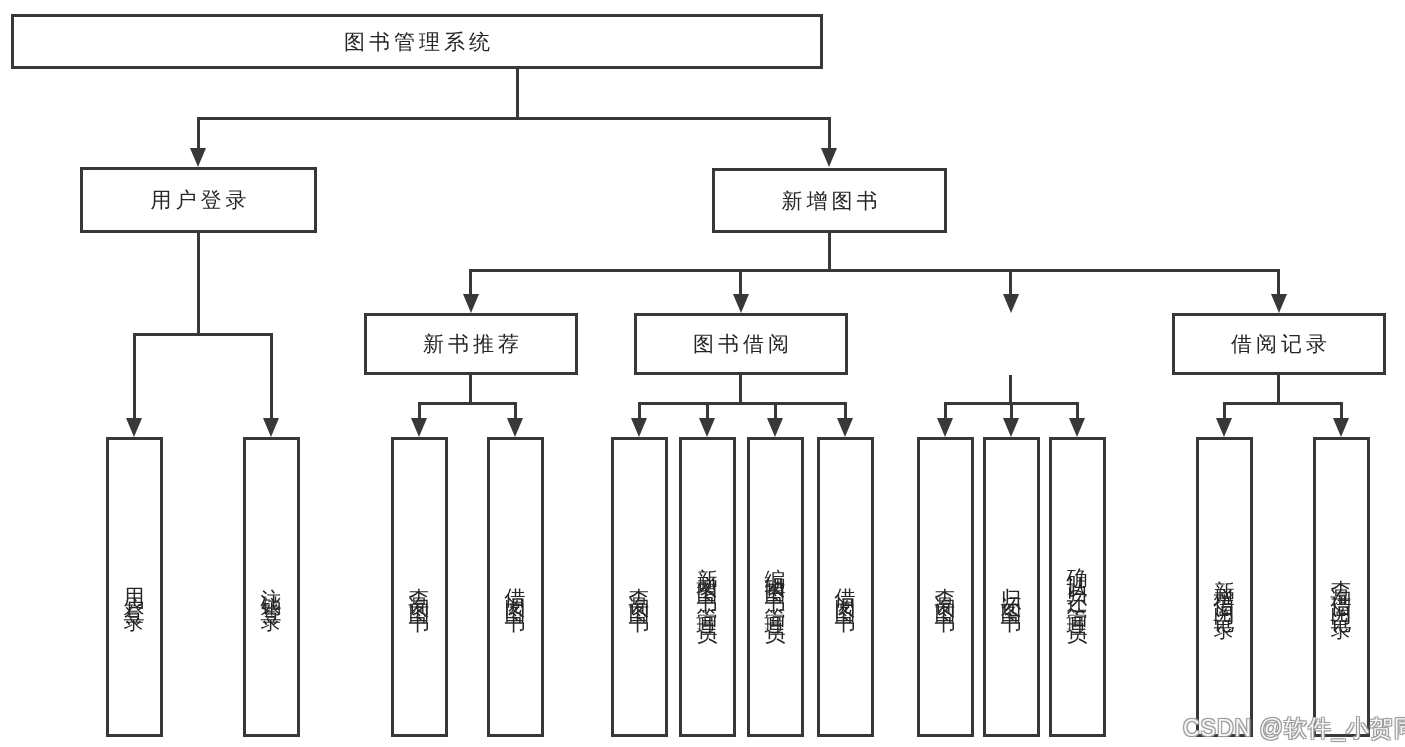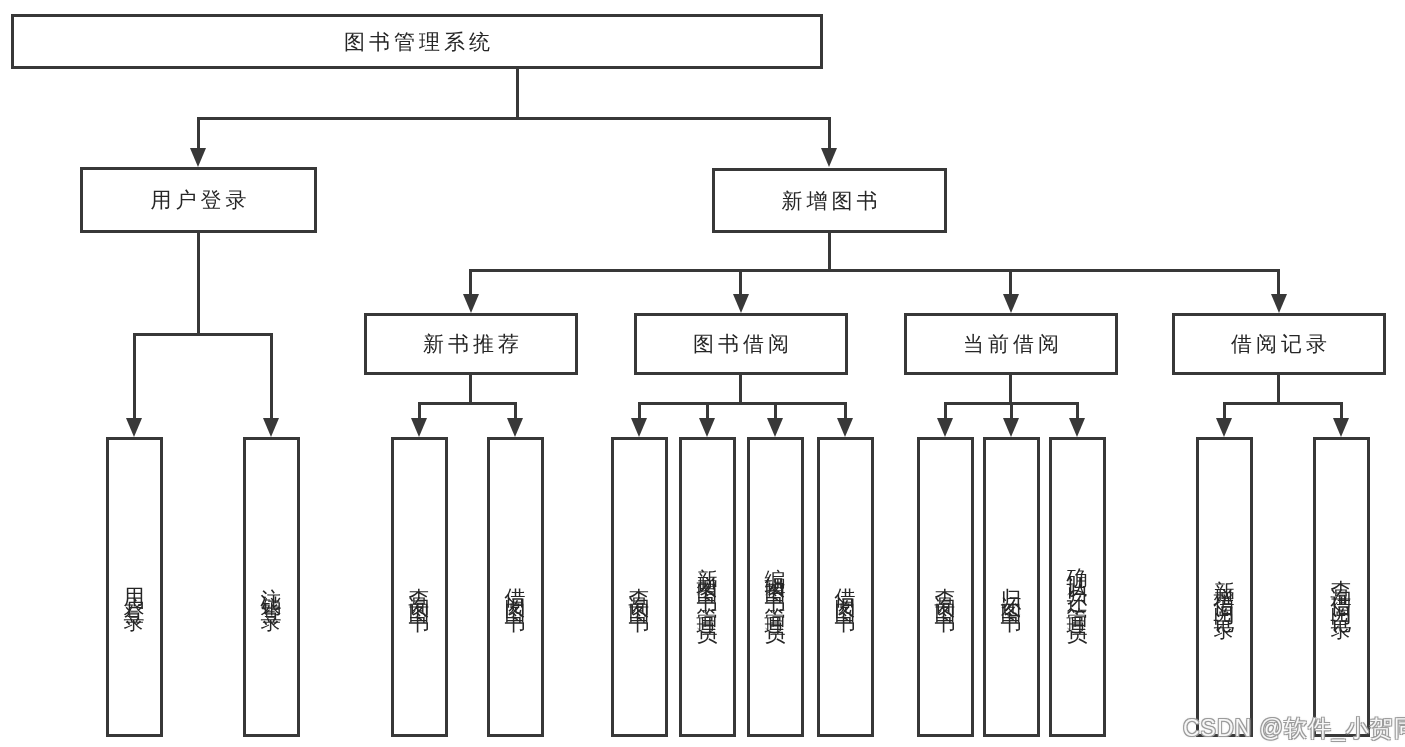--- a/index.html
+++ b/index.html
@@ -79,21 +79,20 @@
   <div class="ar" style="left:463px;top:294px;"></div>
   <div class="ln" style="left:739px;top:269px;width:3px;height:26px;"></div>
   <div class="ar" style="left:733px;top:294px;"></div>
   <div class="ln" style="left:1009px;top:269px;width:3px;height:26px;"></div>
   <div class="ar" style="left:1003px;top:294px;"></div>
   <div class="ln" style="left:1277px;top:269px;width:3px;height:26px;"></div>
   <div class="ar" style="left:1271px;top:294px;"></div>
 
   <div class="box" style="left:364px;top:313px;width:214px;height:62px;">新书推荐</div>
   <div class="box" style="left:634px;top:313px;width:214px;height:62px;">图书借阅</div>
-  <div class="box" style="left:904px;top:313px;width:214px;height:62px;">当前借阅</div>
   <div class="box" style="left:1172px;top:313px;width:214px;height:62px;">借阅记录</div>
 
   <div class="ln" style="left:469px;top:375px;width:3px;height:30px;"></div>
   <div class="ln" style="left:418px;top:402px;width:99px;height:3px;"></div>
   <div class="ln" style="left:418px;top:402px;width:3px;height:16px;"></div>
   <div class="ar" style="left:411px;top:418px;"></div>
   <div class="ln" style="left:514px;top:402px;width:3px;height:16px;"></div>
   <div class="ar" style="left:507px;top:418px;"></div>
 
   <div class="ln" style="left:739px;top:375px;width:3px;height:30px;"></div>

